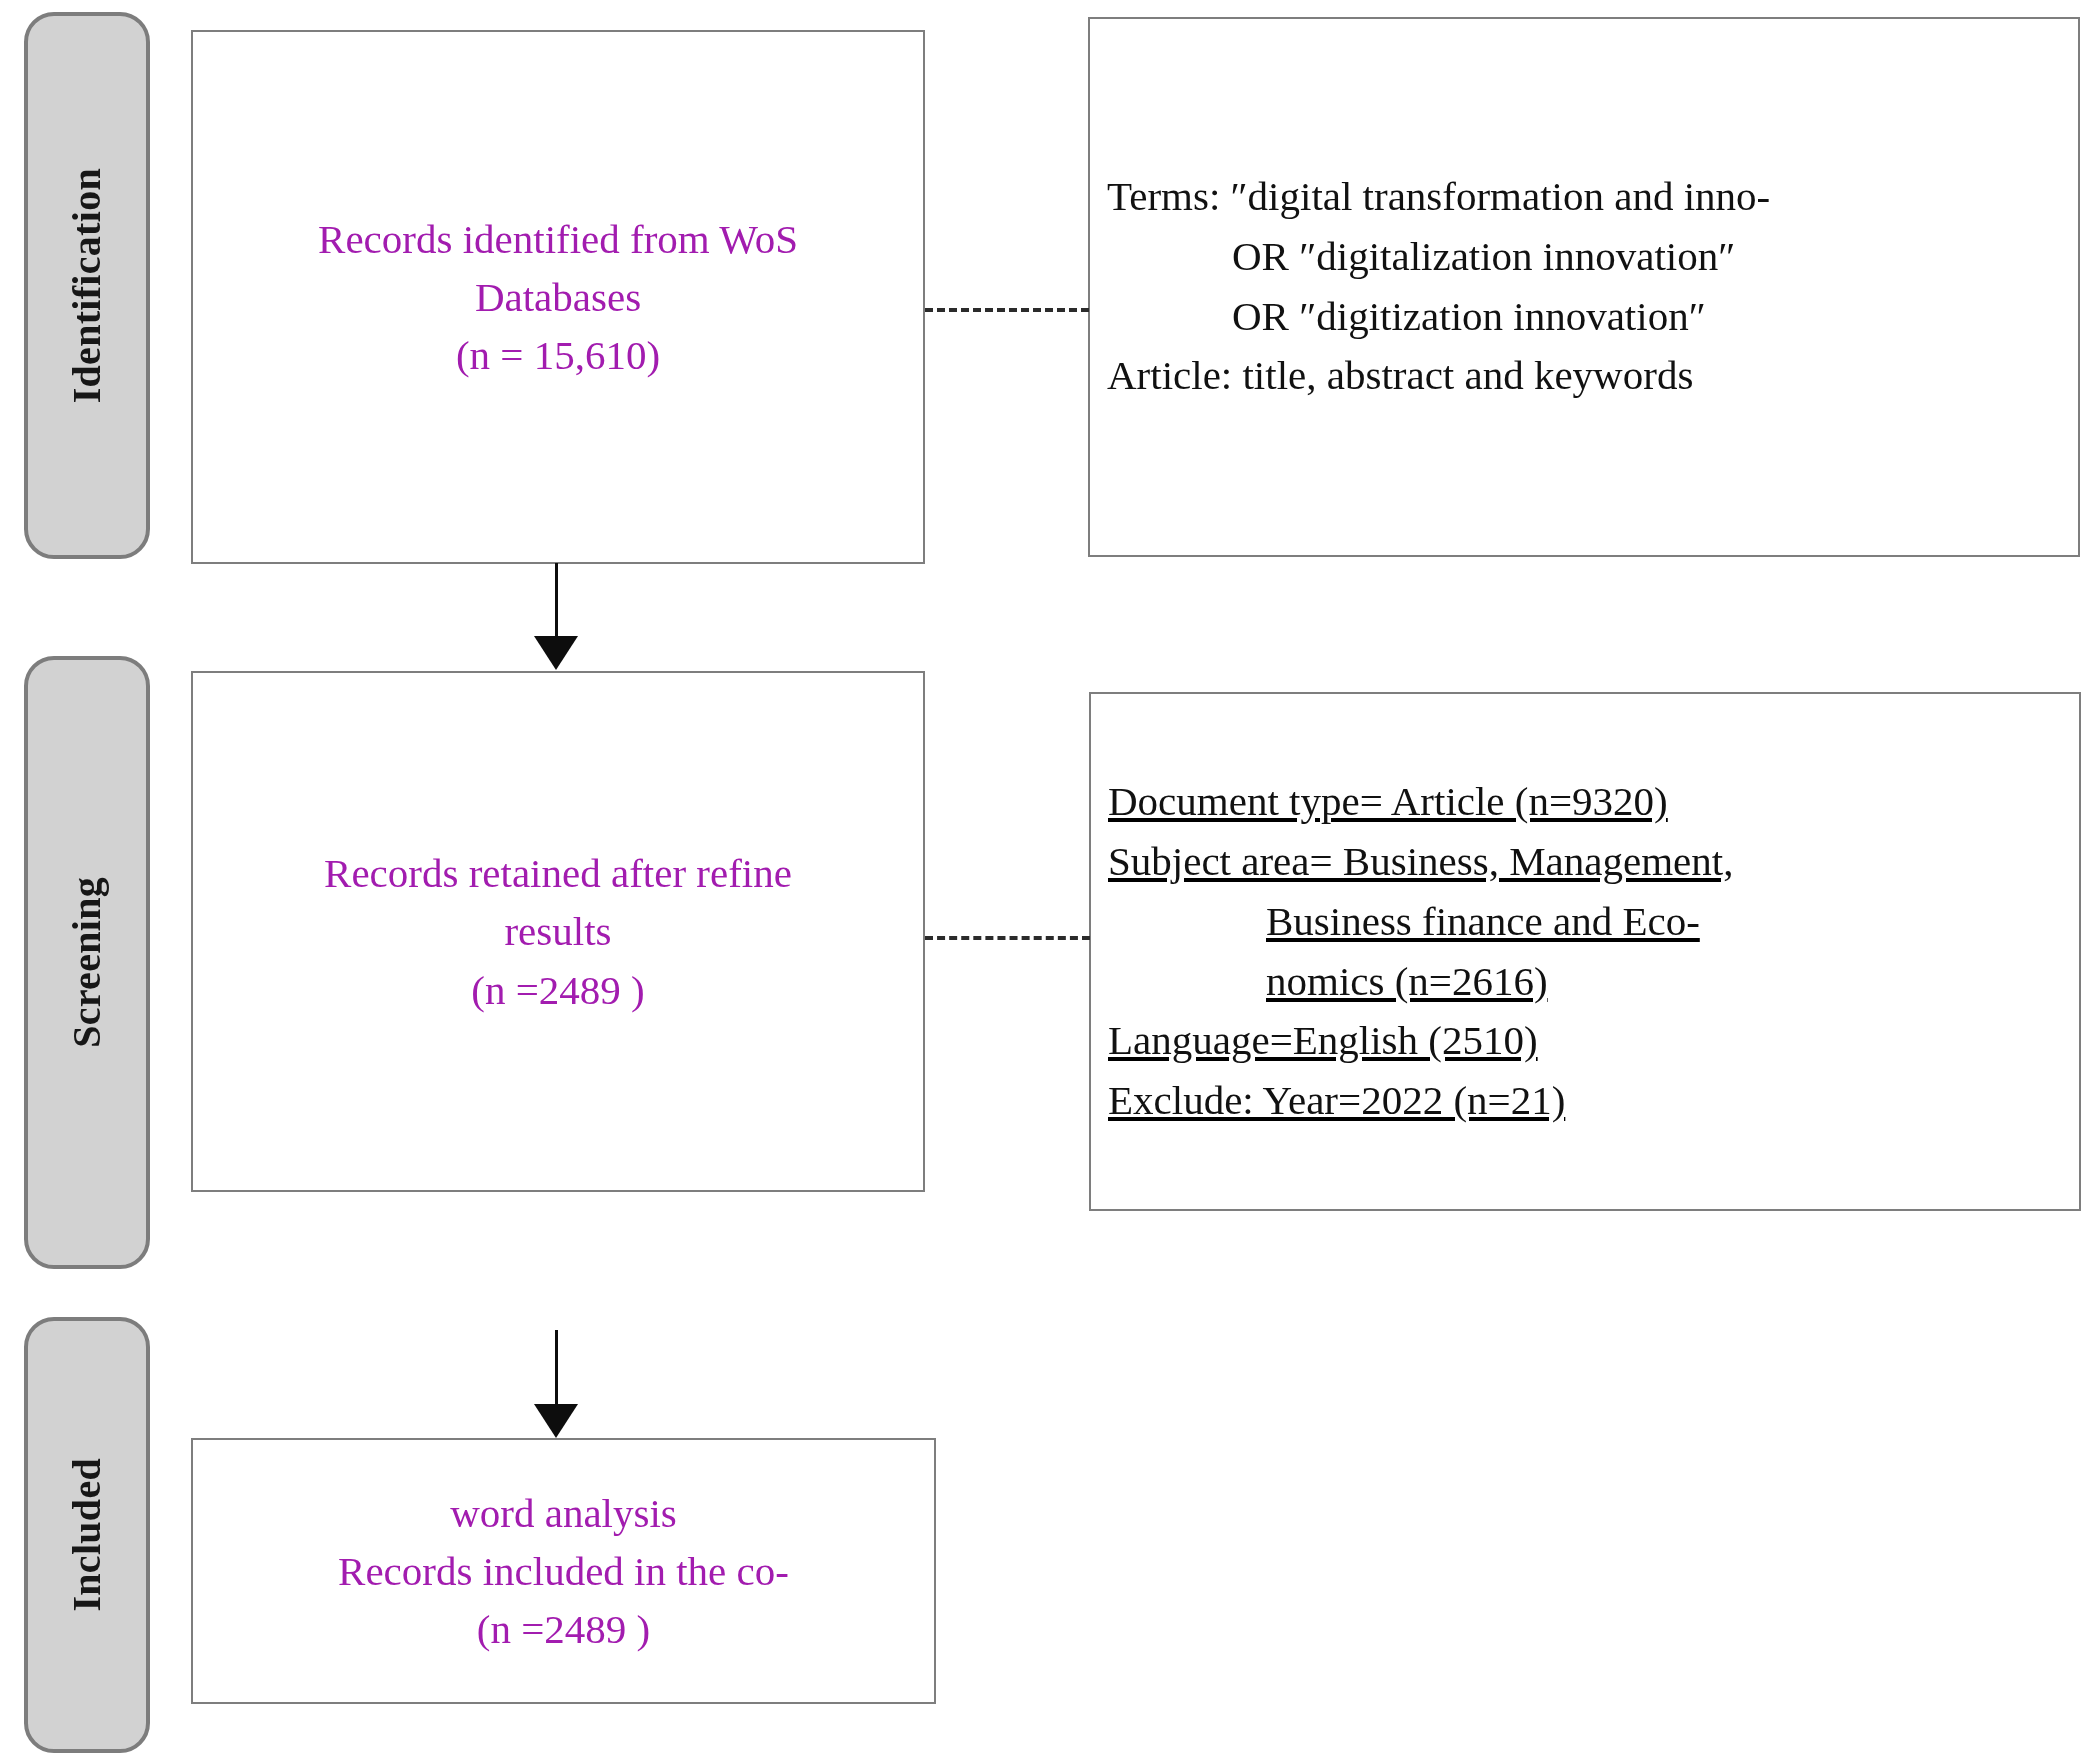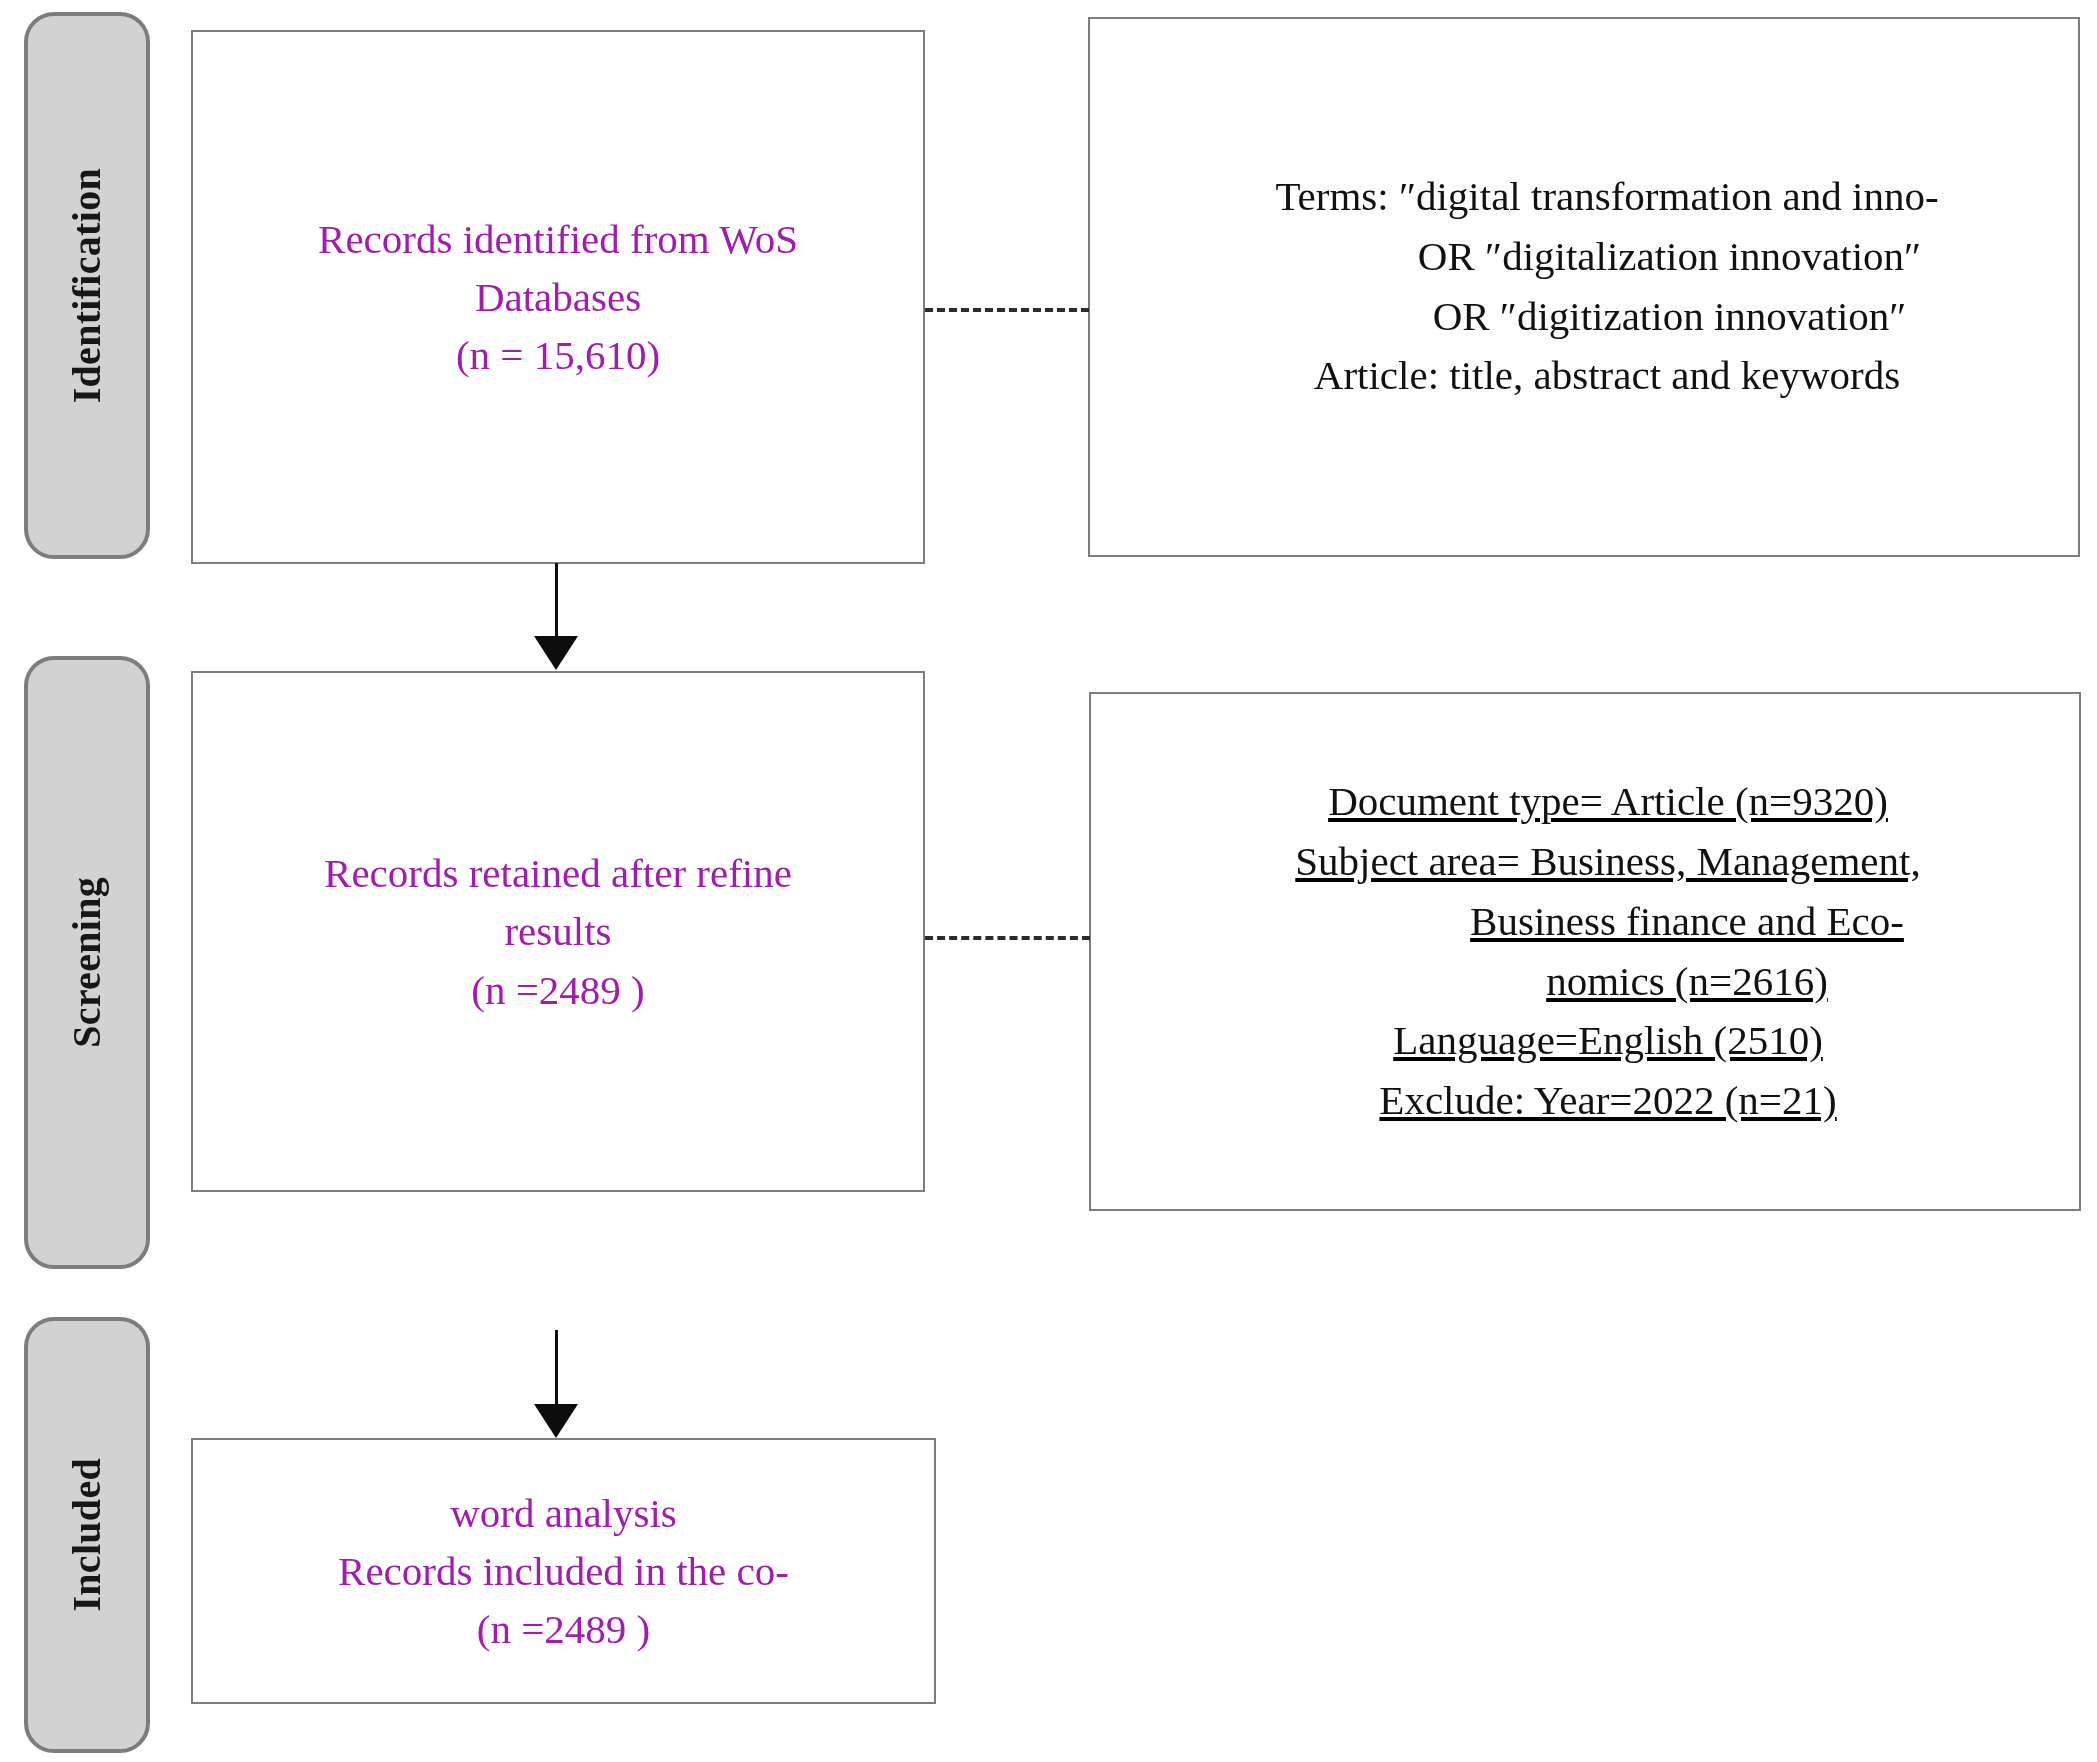--- a/index.html
+++ b/index.html
@@ -64,23 +64,23 @@
   .box-text .ln {
     display: block;
   }
 
   
   .annot-text {
     font-family: "Liberation Serif", "DejaVu Serif", serif;
     font-size: 41px;
     line-height: 1.46;
     color: #111111;
-    text-align: center;
+    text-align: left;
     width: 100%;
-    padding-left: 46px;
+    padding-left: 17px;
     box-sizing: border-box;
   }
   .annot-text .ln {
     display: block;
     white-space: nowrap;
   }
   .annot-text .ln.ind-1 { padding-left: 125px; }
   .annot-text .ln.ind-2 { padding-left: 158px; }
 
   

